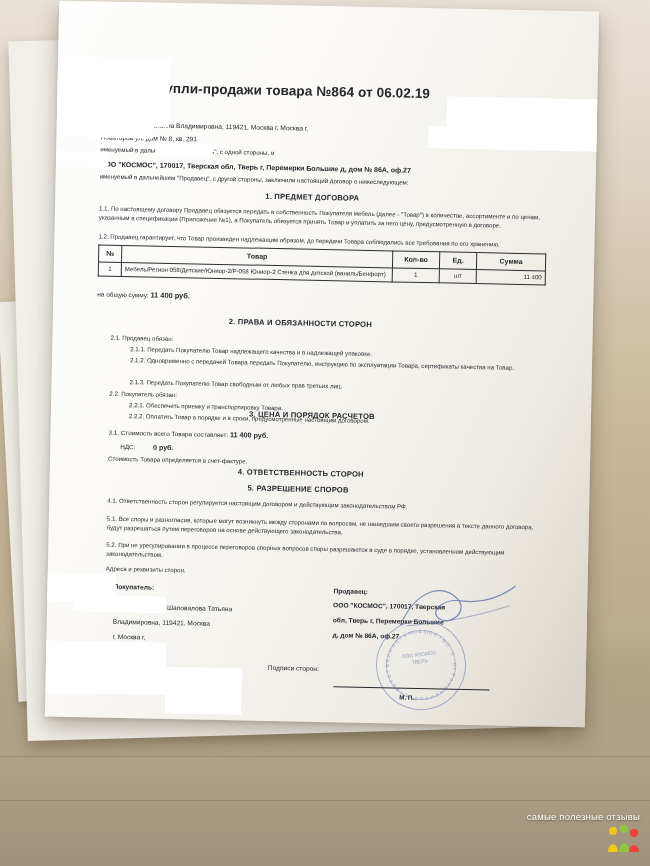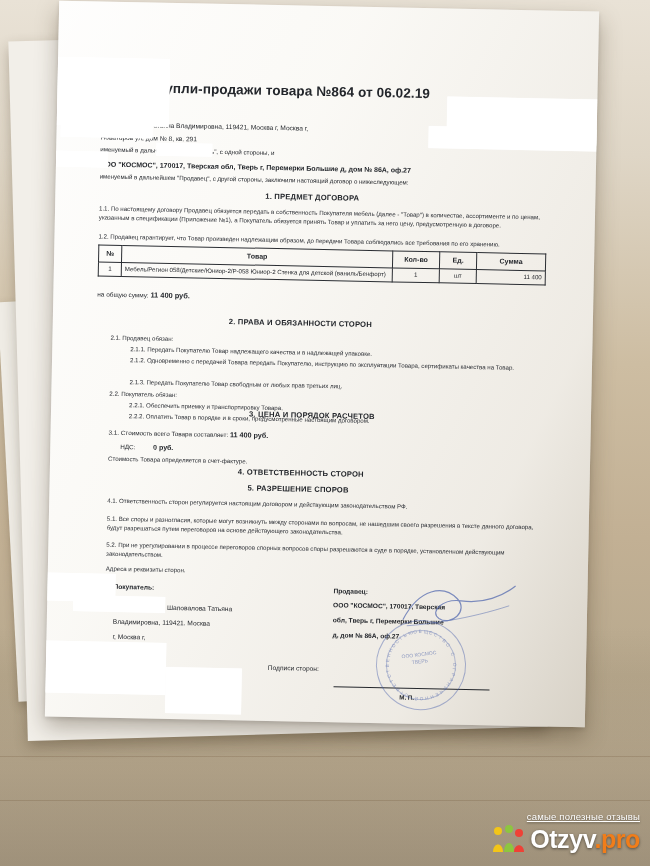--- a/index.html
+++ b/index.html
@@ -235,21 +235,20 @@
     display: flex;
     align-items: flex-end;
     gap: 6px;
   }
   .brand-tag {
     color: #ffffff;
     font-size: 9.5px;
     letter-spacing: 0.2px;
     text-shadow: 0 1px 2px rgba(0,0,0,0.45);
     margin-bottom: 2px;
-    text-decoration: underline;
   }
   .brand-row {
     display: flex;
     align-items: center;
     gap: 5px;
   }
   .brand-mark {
     width: 34px;
     height: 30px;
     position: relative;
@@ -464,20 +463,17 @@
         <div class="brand-mark">
           <svg viewBox="0 0 34 30" width="34" height="30">
             <circle cx="7" cy="7" r="4" fill="#f3c518"></circle>
             <path d="M2 28 C2 18, 12 18, 12 28 Z" fill="#f3c518"></path>
             <circle cx="18" cy="5" r="4" fill="#8dc63f"></circle>
             <path d="M13 28 C13 16, 23 16, 23 28 Z" fill="#8dc63f"></path>
             <circle cx="28" cy="9" r="4" fill="#ef4136"></circle>
             <path d="M23 28 C23 19, 33 19, 33 28 Z" fill="#ef4136"></path>
           </svg>
         </div>
-        <div class="brand-word">
-          <span>Otzyv</span><span class="pro">.pro</span>
-        </div>
       </div>
     </div>
   </div>
 
 </div>
 
 </body></html>

